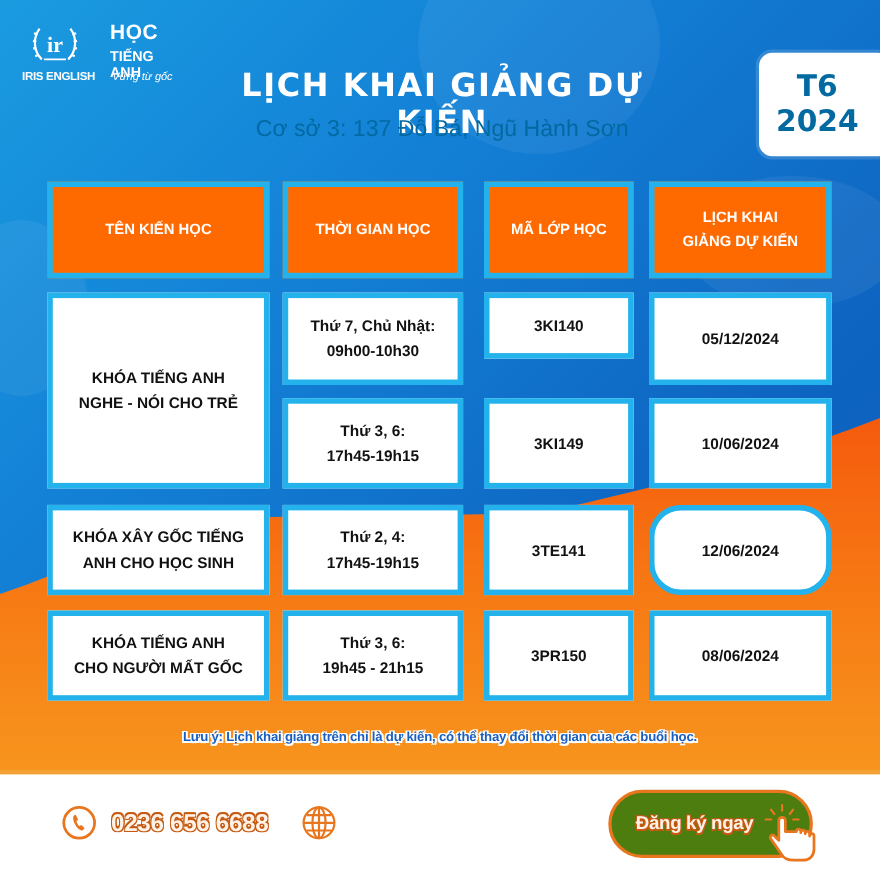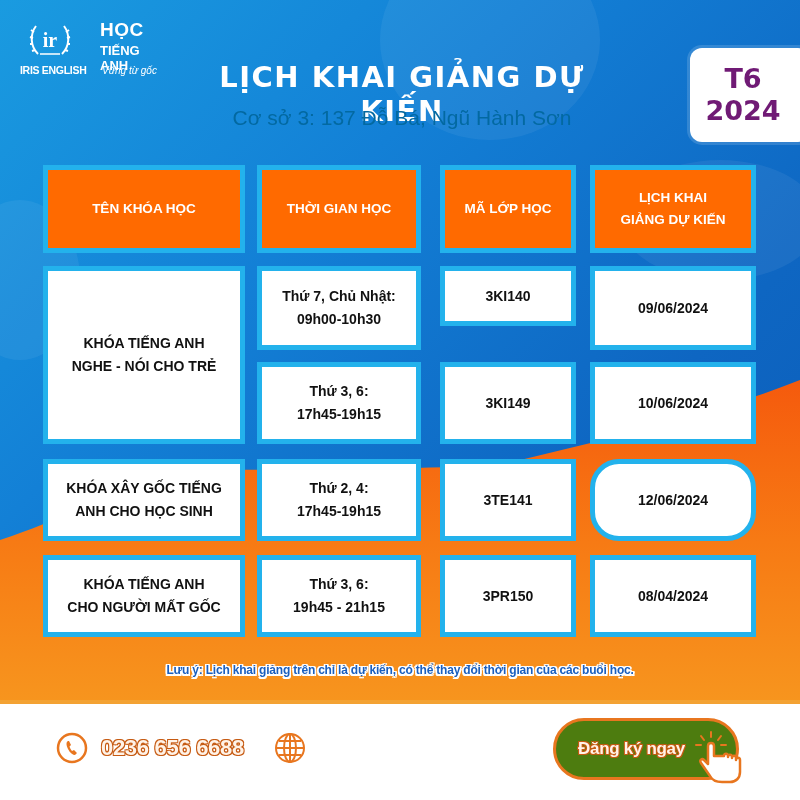--- a/index.html
+++ b/index.html
@@ -63,21 +63,21 @@
 
     
     .month-badge {
       position: absolute; left: 690px; top: 48px; width: 120px; height: 94px;
       background: #fff; border-radius: 12px;
       display: flex; flex-direction: column; align-items: center; justify-content: center;
       padding-right: 14px;
       box-shadow: 0 0 0 3px rgba(255,255,255,0.15);
     }
     .month-badge span {
-      color: #701a75; font-weight: 700; font-size: 27px; line-height: 32px;
+      color: #0369a1; font-weight: 700; font-size: 27px; line-height: 32px;
       font-family: "DejaVu Sans", sans-serif;
     }
 
     
     .cell {
       position: absolute;
       border: 5px solid #23b2ec;
       display: flex; align-items: center; justify-content: center;
       text-align: center;
     }
@@ -153,21 +153,21 @@
 
 <div class="title">LỊCH KHAI GIẢNG DỰ KIẾN</div>
 <div class="subtitle">Cơ sở 3: 137 Đỗ Bá, Ngũ Hành Sơn</div>
 
 <div class="month-badge">
   <span>T6</span>
   <span>2024</span>
 </div>
 
 <div class="cell head" style="left:43px;top:165px;width:202px;height:88px;">
-  <span class="txt">TÊN KHÓA HỌC</span>
+  <span class="txt">TÊN KIẾN HỌC</span>
 </div>
 <div class="cell head" style="left:257px;top:165px;width:164px;height:88px;">
   <span class="txt">THỜI GIAN HỌC</span>
 </div>
 <div class="cell head" style="left:440px;top:165px;width:136px;height:88px;">
   <span class="txt">MÃ LỚP HỌC</span>
 </div>
 <div class="cell head" style="left:590px;top:165px;width:166px;height:88px;">
   <span class="txt">LỊCH KHAI
 GIẢNG DỰ KIẾN</span>
@@ -179,21 +179,21 @@
 </div>
 
 <div class="cell body" style="left:257px;top:266px;width:164px;height:84px;">
   <span class="txt">Thứ 7, Chủ Nhật:
 09h00-10h30</span>
 </div>
 <div class="cell body" style="left:440px;top:266px;width:136px;height:60px;">
   <span class="txt">3KI140</span>
 </div>
 <div class="cell body" style="left:590px;top:266px;width:166px;height:84px;">
-  <span class="txt">09/06/2024</span>
+  <span class="txt">05/12/2024</span>
 </div>
 
 <div class="cell body" style="left:257px;top:362px;width:164px;height:82px;">
   <span class="txt">Thứ 3, 6:
 17h45-19h15</span>
 </div>
 <div class="cell body" style="left:440px;top:362px;width:136px;height:82px;">
   <span class="txt">3KI149</span>
 </div>
 <div class="cell body" style="left:590px;top:362px;width:166px;height:82px;">
@@ -220,21 +220,21 @@
 CHO NGƯỜI MẤT GỐC</span>
 </div>
 <div class="cell body" style="left:257px;top:555px;width:164px;height:82px;">
   <span class="txt">Thứ 3, 6:
 19h45 - 21h15</span>
 </div>
 <div class="cell body" style="left:440px;top:555px;width:136px;height:82px;">
   <span class="txt">3PR150</span>
 </div>
 <div class="cell body" style="left:590px;top:555px;width:166px;height:82px;">
-  <span class="txt">08/04/2024</span>
+  <span class="txt">08/06/2024</span>
 </div>
 
 <div class="note">Lưu ý: Lịch khai giảng trên chỉ là dự kiến, có thể thay đổi thời gian của các buổi học.</div>
 
 <div class="footer-item" style="left:56px;top:732px;">
   <svg width="32" height="32" viewBox="0 0 32 32">
     <circle cx="16" cy="16" r="14" fill="none" stroke="#e8761f" stroke-width="2.5"></circle>
     <path d="M12,9 C10,10 10,13 12,17 C14,21 17,23 19,23 L21,21 L18,18 L16,19 C15,18 14,16 13.5,14.5 L15,13 L13,9 Z" fill="#e8761f"></path>
   </svg>
   <span class="footer-text" style="margin-left:13px;">0236 656 6688</span>

